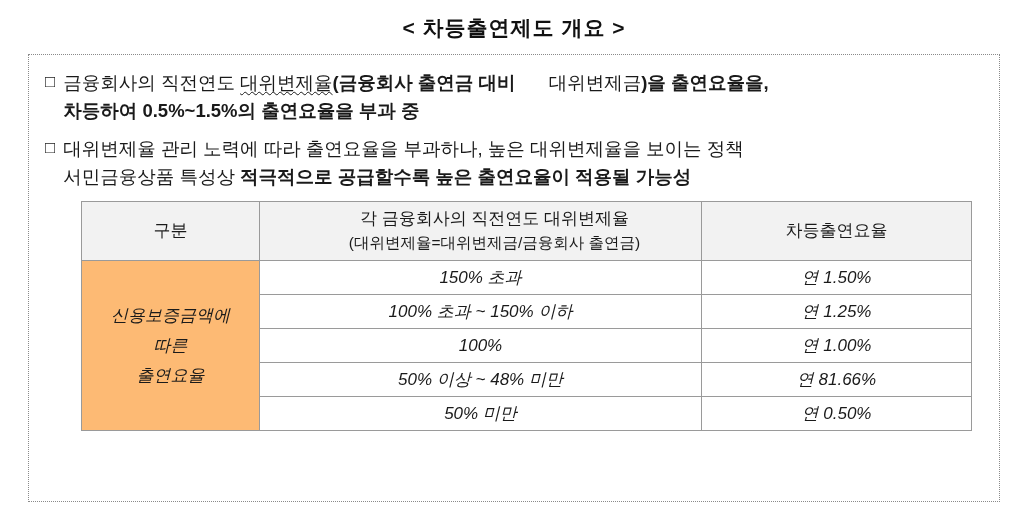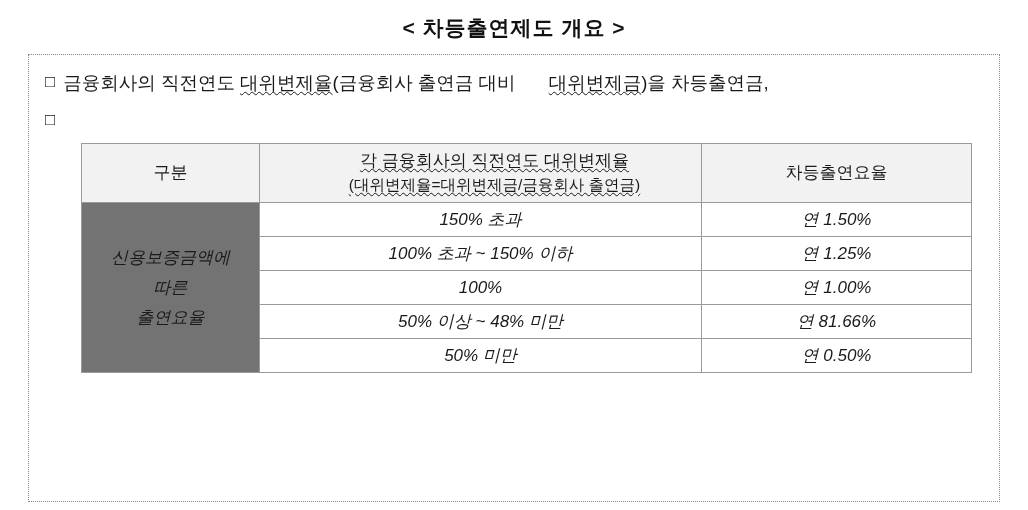--- a/index.html
+++ b/index.html
@@ -55,30 +55,29 @@
     color: #1a1a1a;
   }
   .bullet-body .l1 {
     display: block;
     text-align: justify;
     text-justify: inter-character;
   }
   .bullet-body .l2 {
     display: block;
   }
-  b, .bold { font-weight: normal; }
+  b, .bold { font-weight: bold; }
   .wavy {
     font-weight: normal;
     text-decoration: underline;
     text-decoration-style: wavy;
     text-decoration-thickness: 1px;
     text-underline-offset: 2px;
   }
   .wavy-thin {
-    text-decoration: underline;
     text-decoration-style: wavy;
     text-decoration-thickness: 1px;
     text-underline-offset: 2px;
     padding-left: 28px;
   }
   .note-line {
     font-size: 18px;
     line-height: 28px;
     margin: 4px 0 12px 30px;
     color: #1a1a1a;
@@ -108,47 +107,50 @@
     line-height: 24px;
   }
   table.rate-table tbody td {
     height: 27px;
     font-style: italic;
   }
   .col-a { width: 178px; }
   .col-b { width: 442px; }
   .col-c { width: 270px; }
   td.label-cell {
-    background: #737373;
+    background: #fdba74;
     line-height: 30px;
   }
   .hdr-sub {
     font-size: 15.5px;
   }
 </style>
 </head>
 <body>
 
 <div class="page">
 
   <div class="doc-title">&lt; 차등출연제도 개요 &gt;</div>
 
   <div class="outer-box">
 
     <div class="bullet-block">
       <span class="bullet-mark">□</span>
       <span class="bullet-body">
-        <span class="l1"><span>금융회사의 직전연도 </span><span class="wavy">대위변제율</span><span class="bold">(금융회사 출연금 대비 </span><span class="wavy-thin">대위변제금</span><span class="bold">)을 차등출연금,</span></span>
+        <span class="l1"><span>금융회사의 직전연도 </span><span class="wavy">대위변제율</span><span class="bold">(금융회사 출연금 대비 </span><span class="wavy-thin">대위변제금</span><span class="bold">)을 출연요율을,</span></span>
+        <span class="l2"><span class="bold">차등하여 </span><span class="bold">0.5%~1.5%</span><span class="bold">의 출연요율을 부과 중</span></span>
       </span>
     </div>
 
 
     <div class="bullet-block">
       <span class="bullet-mark">□</span>
       <span class="bullet-body">
+        <span class="l1">대위변제율 관리 노력에 따라 출연요율을 부과하나, 높은 대위변제율을 보이는 정책</span>
+        <span class="l2"><span>서민금융상품 특성상 </span><span class="bold">적극적으로 공급할수록 높은 출연요율이 적용될 가능성</span></span>
       </span>
     </div>
 
     <table class="rate-table">
       <colgroup>
         <col class="col-a">
         <col class="col-b">
         <col class="col-c">
       </colgroup>
       <thead>

